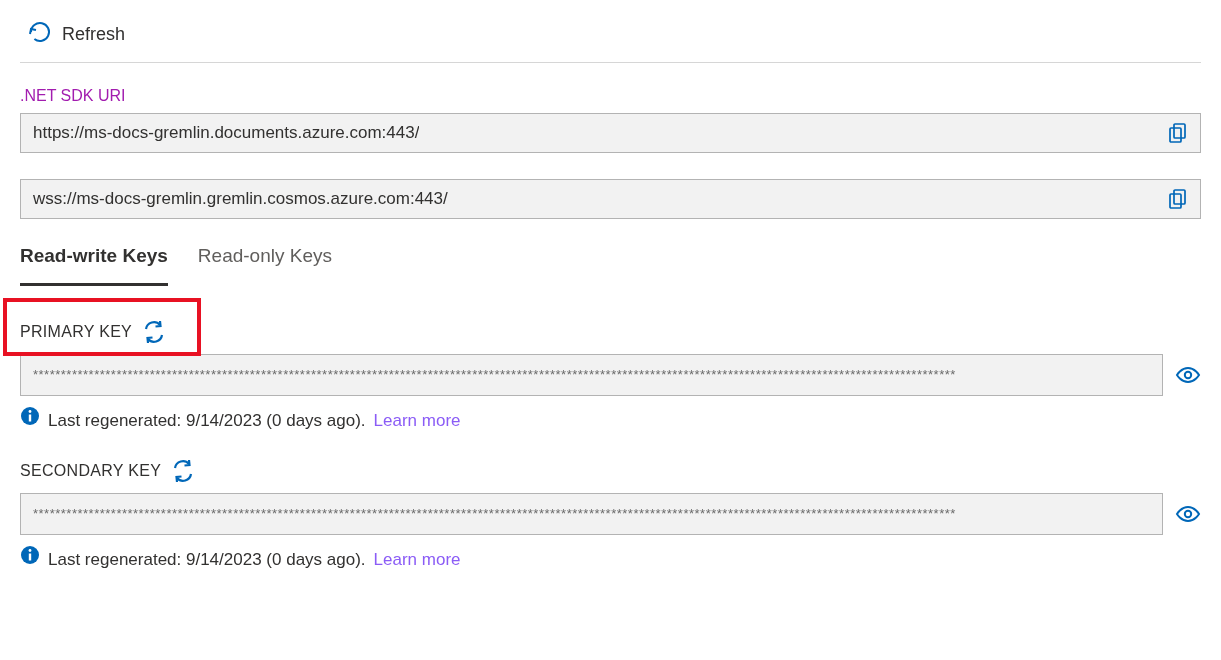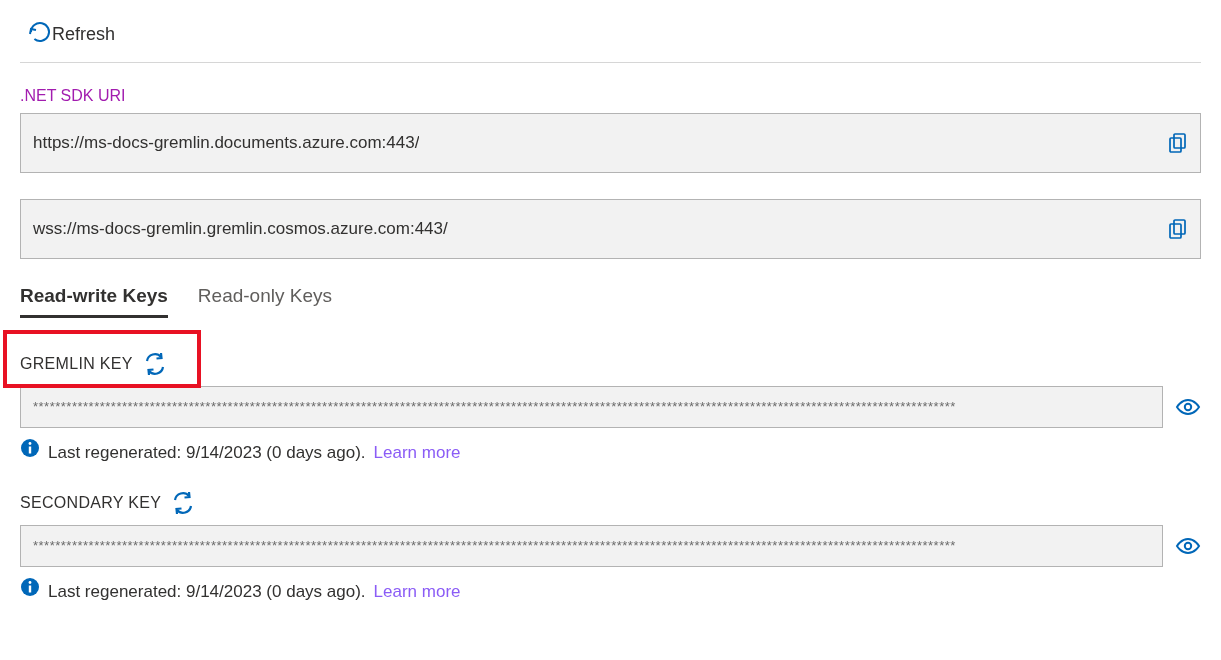--- a/index.html
+++ b/index.html
@@ -13,56 +13,57 @@
     .toolbar {
       display: flex;
       align-items: center;
       padding: 6px 0 14px 8px;
       border-bottom: 1px solid #d6d6d6;
       margin-bottom: 24px;
     }
     .refresh-wrap {
       display: flex;
       align-items: center;
+      gap: 10px;
       cursor: pointer;
     }
     .refresh-wrap span.label { font-size: 18px; color: #323130; }
     .field-block { margin-bottom: 26px; }
     .field-label {
       font-size: 16px;
       color: #a21caf;
       margin-bottom: 8px;
     }
     .readonly-input {
       flex: 1;
       background: #f2f2f2;
       border: 1px solid #b3b3b3;
       padding: 10px 12px;
       font-size: 17px;
       color: #323130;
       display: flex;
       align-items: center;
       justify-content: space-between;
-      height: 60px;
+      height: 40px;
     }
     .readonly-input .value {
       white-space: nowrap;
       overflow: hidden;
       text-overflow: ellipsis;
     }
     .copy-btn { display: inline-flex; cursor: pointer; margin-left: 10px; }
     .tabs {
       display: flex;
       gap: 30px;
       margin-bottom: 34px;
     }
     .tab {
       font-size: 19px;
       color: #605e5c;
-      padding-bottom: 8px;
+      padding-bottom: 16px;
       cursor: pointer;
     }
     .tab.active {
       color: #323130;
       font-weight: 600;
       border-bottom: 3px solid #323130;
     }
     .key-section { margin-bottom: 18px; position: relative; }
     .key-header {
       display: flex;
@@ -172,21 +173,21 @@
 </div>
 
 <div class="tabs">
   <div class="tab active">Read-write Keys</div>
   <div class="tab">Read-only Keys</div>
 </div>
 
 <div class="key-section">
   <div class="highlight-box"></div>
   <div class="key-header">
-    <span class="klabel">GREMLIN KEY</span>
+    <span class="klabel">PRIMARY KEY</span>
     <span class="regen-btn">
       <svg width="24" height="24" viewBox="0 0 24 24">
           <use href="#ico-cycle"></use>
         </svg>
     </span>
   </div>
   <div class="masked-row">
     <div class="masked-input">**********************************************************************************************************************************************************************</div>
     <span class="eye-btn">
       <svg width="26" height="24" viewBox="0 0 26 24">

